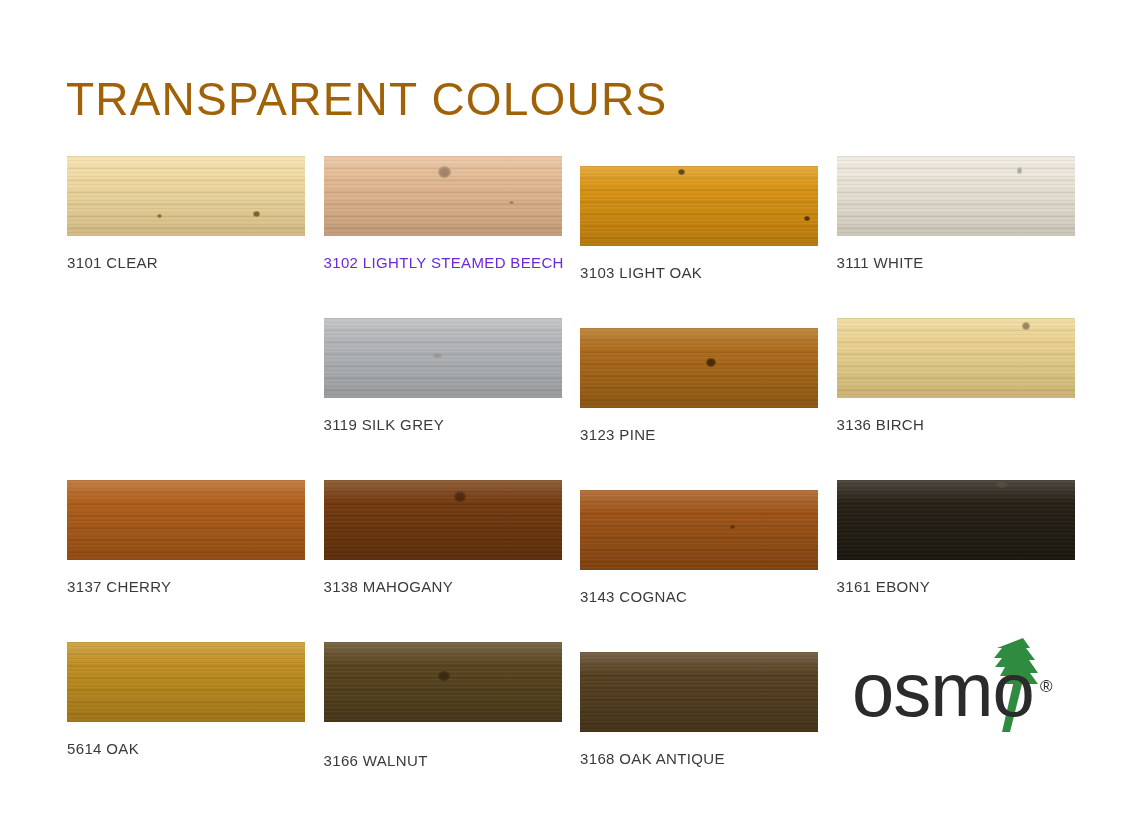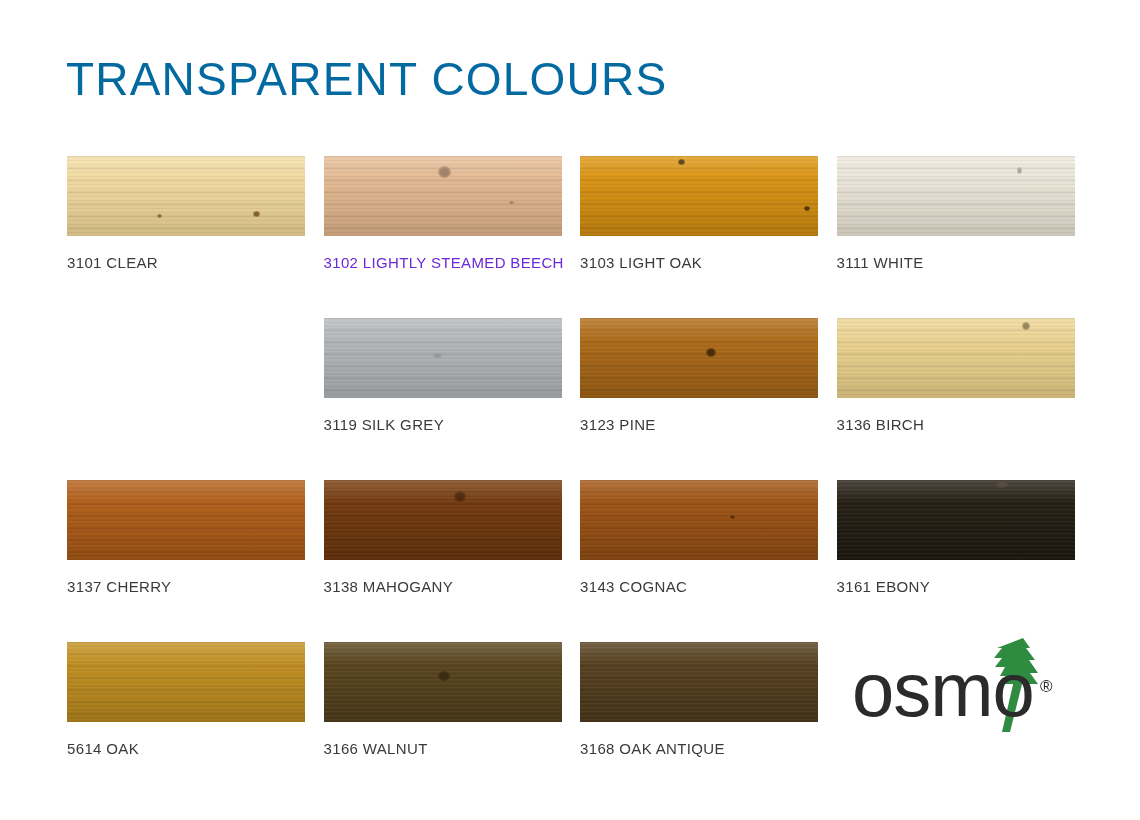--- a/index.html
+++ b/index.html
@@ -30,21 +30,21 @@
     position:relative;
     height:162px;
   }
   .swatch-cell{
     position:absolute;
     width:286px;
     top:0;
   }
   .swatch-cell.c0{left:0px;}
   .swatch-cell.c1{left:256.5px;}
-  .swatch-cell.c2{left:513px;}
+  .swatch-cell.c2{left:513px;margin-top:10px;}
   .swatch-cell.c3{left:769.5px;}
 
   .swatch-chip{
     position:relative;
     width:238px;height:80px;
     overflow:hidden;
   }
   
   .grain{
     position:absolute;inset:0;
@@ -96,21 +96,21 @@
     left:852px; top:636px;
     width:222px; height:98px;text-align:right;
   }
   .logo svg{display:block;}
 </style>
 </head>
 <body style="background: rgb(255, 255, 255);">
 
 <div class="page">
 
-  <div class="page-title" style="color: #0369a1;">TRANSPARENT COLOURS</div>
+  <div class="page-title" style="color: #a16207; margin-top: 20px;">TRANSPARENT COLOURS</div>
 
   <div class="swatch-grid">
       <div class="swatch-row">
         <div class="swatch-cell c0">
           <div class="swatch-chip" style="background: linear-gradient(rgb(245, 223, 168) 0%, rgb(233, 207, 146) 100%);">
             <div class="grain lines"></div>
             <div class="grain bands"></div>
             <div class="knot" style="left: 38%; top: 72%; width: 5px; height: 4px; background: radial-gradient(rgb(154, 113, 54) 40%, rgba(0, 0, 0, 0) 100%);"></div>
             <div class="knot" style="left: 78%; top: 69%; width: 7px; height: 6px; background: radial-gradient(rgb(141, 101, 40) 40%, rgba(0, 0, 0, 0) 100%);"></div>
             <div class="grain sheen"></div>
@@ -222,21 +222,21 @@
           </div>
           <div class="swatch-label" style="color: rgb(58, 58, 58);">5614 OAK</div>
         </div>
         <div class="swatch-cell c1">
           <div class="swatch-chip" style="background: linear-gradient(rgb(95, 74, 34) 0%, rgb(78, 60, 26) 100%);">
             <div class="grain lines"></div>
             <div class="grain bands"></div>
             <div class="knot" style="left: 48%; top: 36%; width: 12px; height: 10px; background: radial-gradient(rgb(58, 43, 16) 40%, rgba(0, 0, 0, 0) 100%);"></div>
             <div class="grain sheen"></div>
           </div>
-          <div class="swatch-label" style="color: rgb(58, 58, 58);">3166 WALNUT</div>
+          <div class="swatch-label" style="color: rgb(58, 58, 58); margin-top: 12px;">3166 WALNUT</div>
         </div>
         <div class="swatch-cell c2">
           <div class="swatch-chip" style="background: linear-gradient(rgb(92, 69, 36) 0%, rgb(75, 56, 27) 100%);">
             <div class="grain lines"></div>
             <div class="grain bands"></div>
             <div class="grain sheen"></div>
           </div>
           <div class="swatch-label" style="color: rgb(58, 58, 58);">3168 OAK ANTIQUE</div>
         </div>
       </div>

